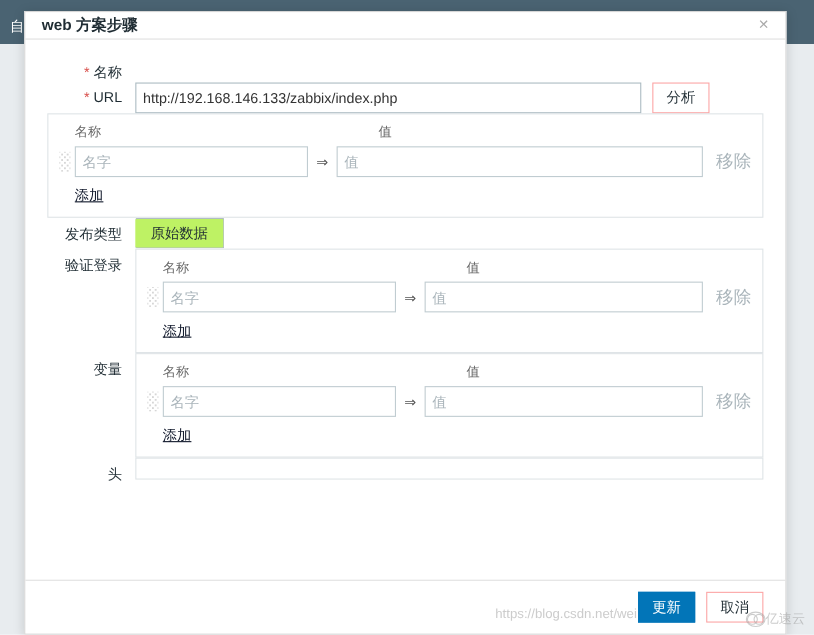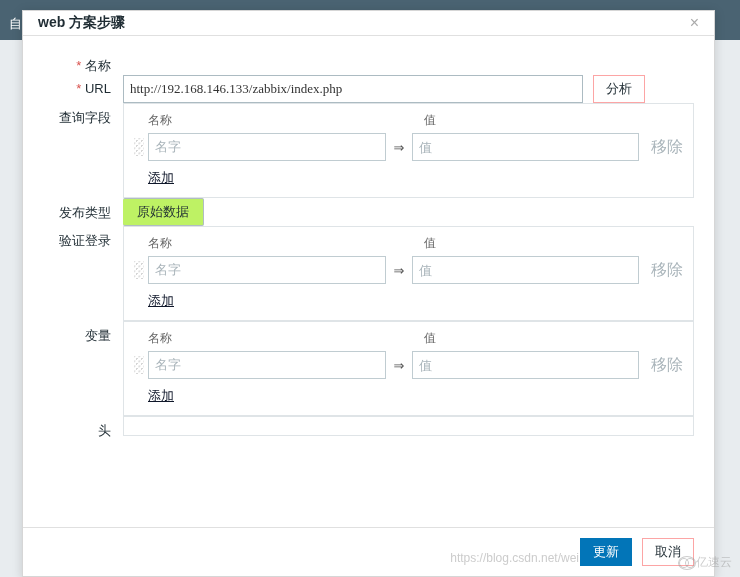--- a/index.html
+++ b/index.html
@@ -127,21 +127,21 @@
     flex-shrink: 0;
   }
   .kv-input {
     height: 28px;
     padding: 4px 6px;
     border: 1px solid #c0ccd1;
     font-size: 13px;
     color: #333;
   }
   .kv-input::placeholder { color: #a9b4ba; }
-  .kv-name { width: 238px; font-family: Liberation Mono, monospace; }
+  .kv-name { width: 212px; }
   .arrow {
     width: 26px;
     text-align: center;
     color: #555;
     font-size: 13px;
   }
   .kv-val { flex: 1; min-width: 180px; }
   .remove {
     color: #a9b4ba;
     font-size: 16px;
@@ -234,27 +234,26 @@
 
   <div class="modal-body">
 
     <div class="form-row">
       <div class="row-label required">名称</div>
     </div>
 
     <div class="form-row">
       <div class="row-label required">URL</div>
       <div class="row-content url-wrap">
-        <input type="text" class="full" style="width: 460px; font-family: Liberation Serif, serif;" value="http://192.168.146.133/zabbix/index.php">
+        <input type="text" class="full" style="width: 460px;" value="http://192.168.146.133/zabbix/index.php">
         <button class="btn">分析</button>
       </div>
     </div>
 
     <div class="form-row">
-      <div class="row-label">查询字段</div>
       <div class="row-content kv-block">
         <div class="kv-head">
           <span class="col-name">名称</span>
           <span class="col-val">值</span>
         </div>
         <div class="kv-row">
           <div class="drag"></div>
           <input type="text" class="kv-input kv-name" placeholder="名字" style="">
           <span class="arrow">⇒</span>
           <input type="text" class="kv-input kv-val" placeholder="值" style="">

